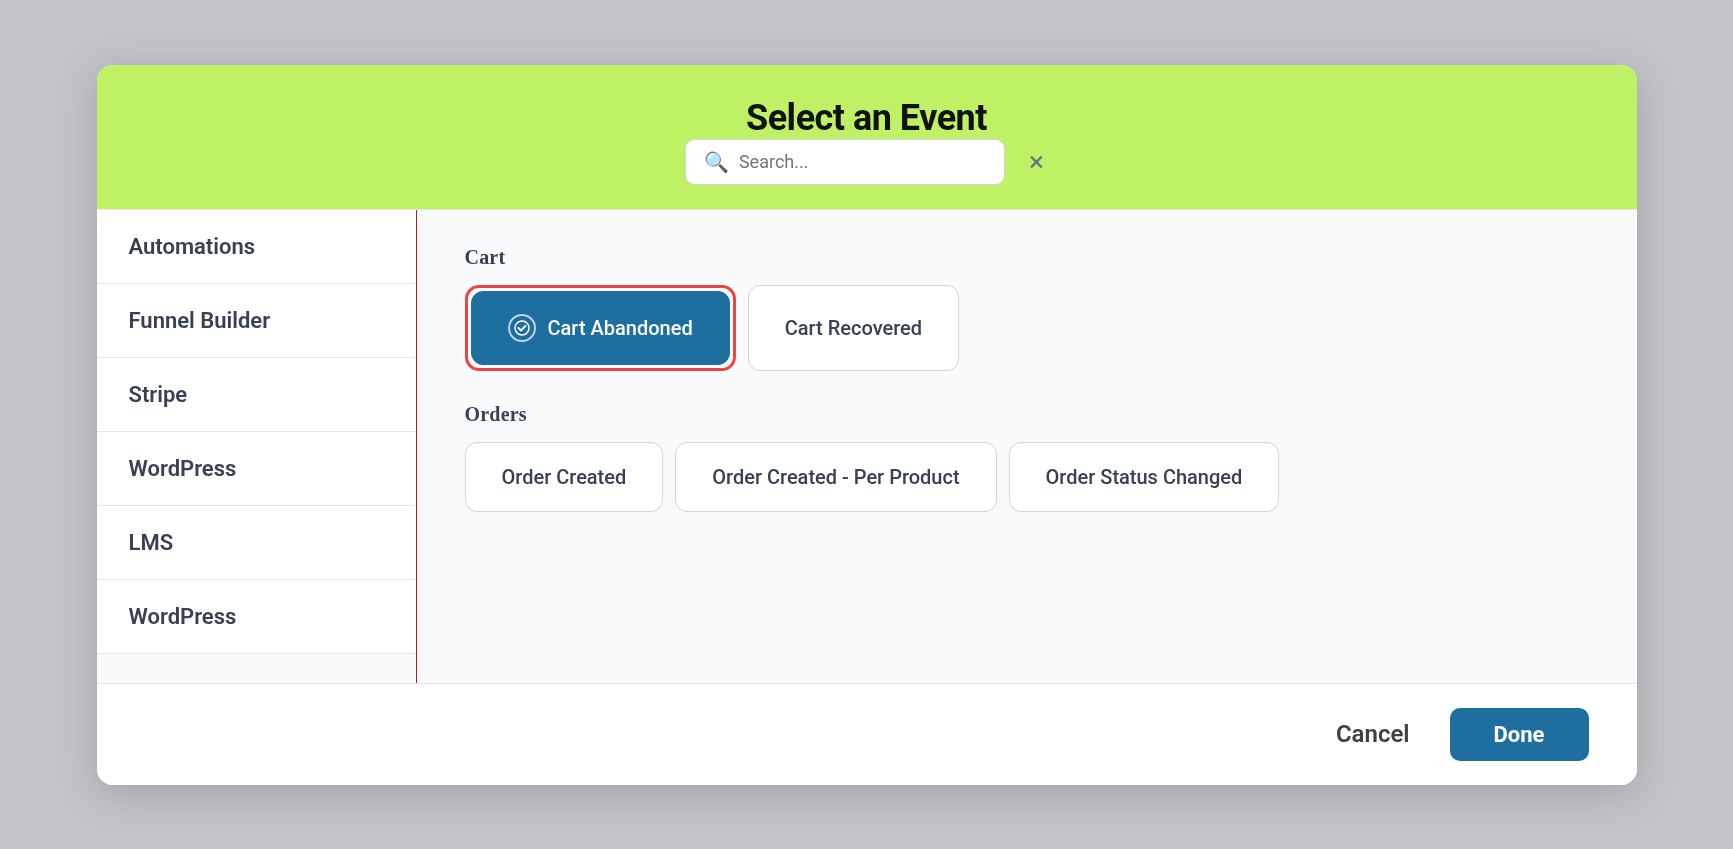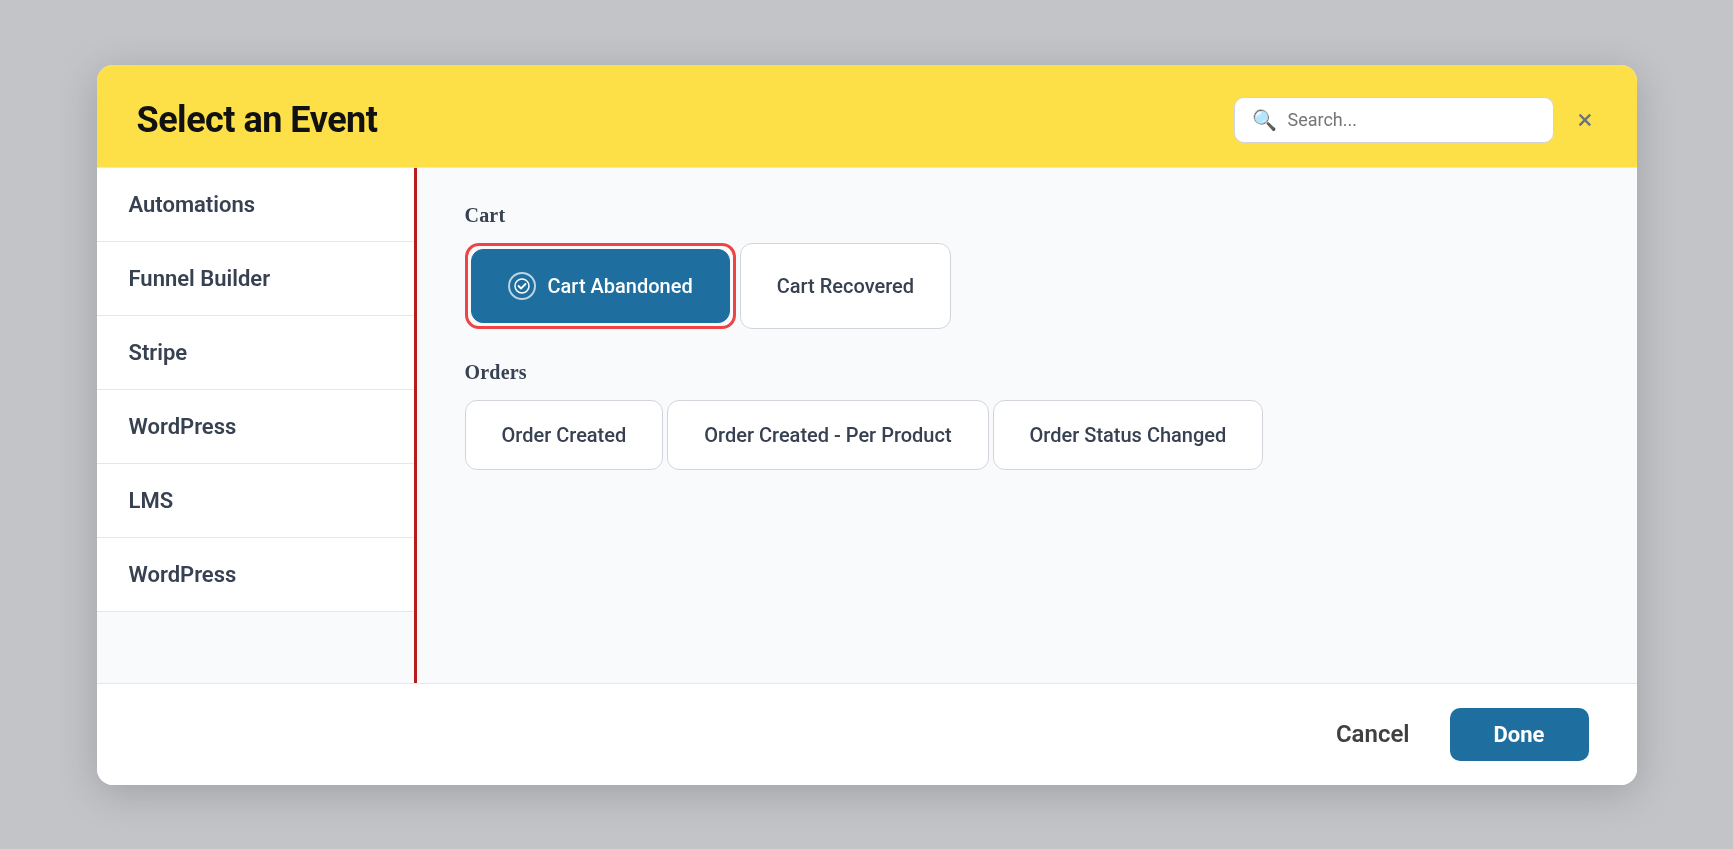--- a/index.html
+++ b/index.html
@@ -38,21 +38,22 @@
       flex-direction: column;
       overflow: hidden;
       position: relative;
     }
 
     .modal-header {
       display: flex;
       align-items: center;
       justify-content: space-between;
       padding: 32px 40px 24px 40px;
-      background: #fde047;
+      background: #bef264;
+      flex-direction: column;
     }
 
     .modal-title {
       font-size: 36px;
       font-weight: 700;
       color: #111;
       letter-spacing: -0.5px;
     }
 
     .header-right {
@@ -97,21 +98,21 @@
     }
 
     .modal-body {
       display: flex;
       flex: 1;
       border-top: 1px solid #e5e7eb;
     }
 
     .sidebar {
       width: 320px;
-      border-right: 3px solid #b91c1c;
+      border-right: 1px solid #b91c1c;
       background: #f9fafb;
       display: flex;
       flex-direction: column;
       flex-shrink: 0;
     }
 
     .sidebar-item {
       padding: 24px 32px;
       font-size: 22px;
       font-weight: 600;
@@ -137,21 +138,21 @@
       font-weight: 700;
       color: #374151;
       margin-bottom: 16px;
       letter-spacing: 0.01em;
       font-family: Liberation Serif, serif;
     }
 
     .events-row {
       display: flex;
       flex-wrap: wrap;
-      gap: 4px;
+      gap: 12px;
     }
 
     .event-btn {
       padding: 22px 36px;
       border-radius: 12px;
       font-size: 20px;
       font-weight: 500;
       cursor: pointer;
       border: 1.5px solid #d1d5db;
       background: #fff;

